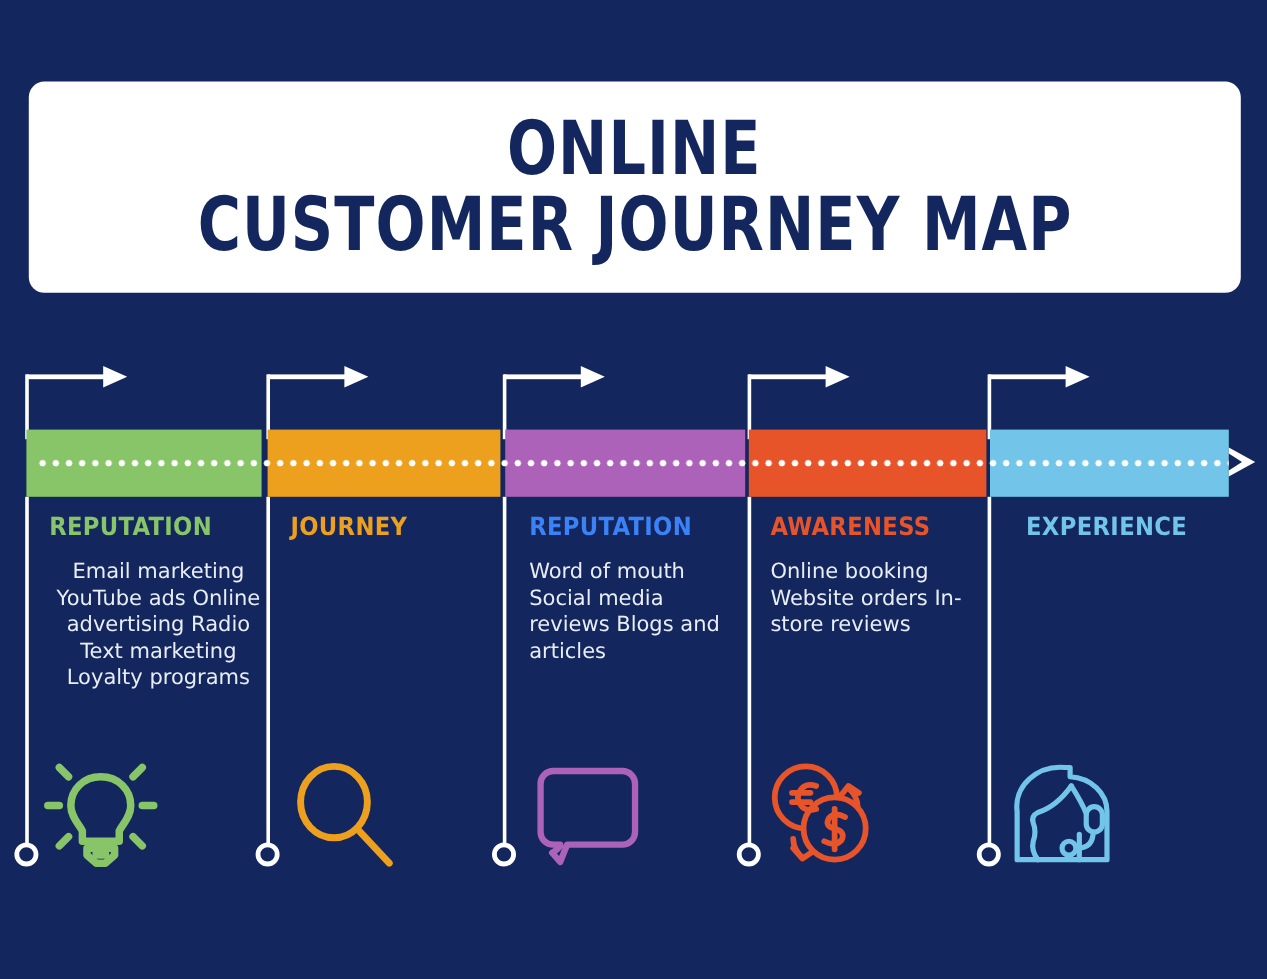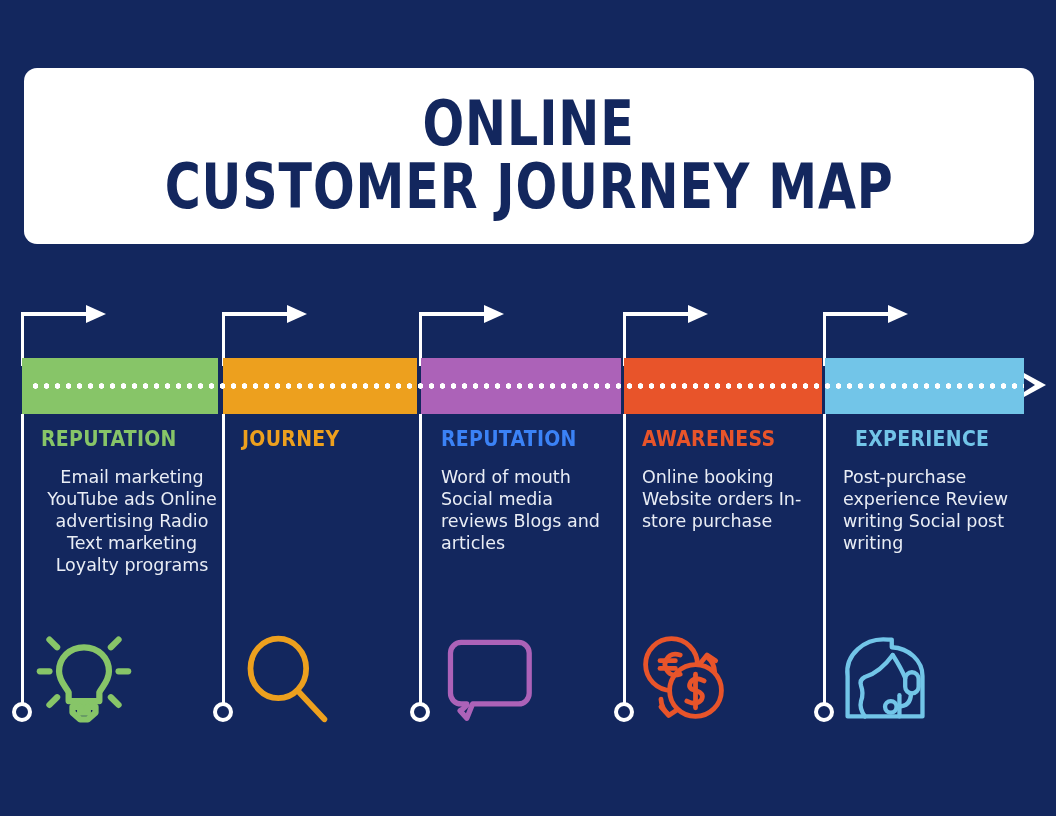--- a/index.html
+++ b/index.html
@@ -142,22 +142,21 @@
   <div class="endarrow-notch"></div>
 
   <div class="stage-label" id="lbl-1" style="left: 41px; color: rgb(135, 197, 104);">REPUTATION</div>
   <div class="stage-label" id="lbl-2" style="left: 242px; color: rgb(237, 160, 30);">JOURNEY</div>
   <div class="stage-label" id="lbl-3" style="left: 441px; color: #3b82f6;">REPUTATION</div>
   <div class="stage-label" id="lbl-4" style="left: 642px; color: rgb(232, 84, 42);">AWARENESS</div>
   <div class="stage-label" id="lbl-5" style="left: 843px; color: rgb(114, 197, 232); margin-left: 12px;">EXPERIENCE</div>
 
   <div class="stage-body" style="left:41px;text-align:center;">Email marketing YouTube ads Online advertising Radio Text marketing Loyalty programs</div>
   <div class="stage-body" style="left:441px;">Word of mouth Social media reviews Blogs and articles</div>
-  <div class="stage-body" style="left:642px;">Online booking Website orders In-store purchase</div>
-  <div class="stage-body" style="left:843px;">Post-purchase experience Review writing Social post writing</div>
+  <div class="stage-body" style="left:642px;">Online booking Website orders In-store reviews</div>
 
   <div class="icon" style="left:36px;">
     <svg viewBox="0 0 100 100">
       <g id="ic1" fill="none" stroke-width="6.5" stroke-linecap="round" stroke-linejoin="round" stroke="#87c568">
         <path d="M50 18 C35 18 24 29 24 43 C24 53 31 59 34 65 L34 74 L66 74 L66 65 C69 59 76 53 76 43 C76 29 65 18 50 18 Z"></path>
         <path d="M38 80 L62 80 L62 86 L54 93 L46 93 L38 86 Z"></path>
         <path d="M46 80 L46 86 L54 86 L54 80"></path>
         <line x1="14" y1="43" x2="4" y2="43"></line>
         <line x1="86" y1="43" x2="96" y2="43"></line>
         <line x1="22" y1="18" x2="14" y2="10"></line>

